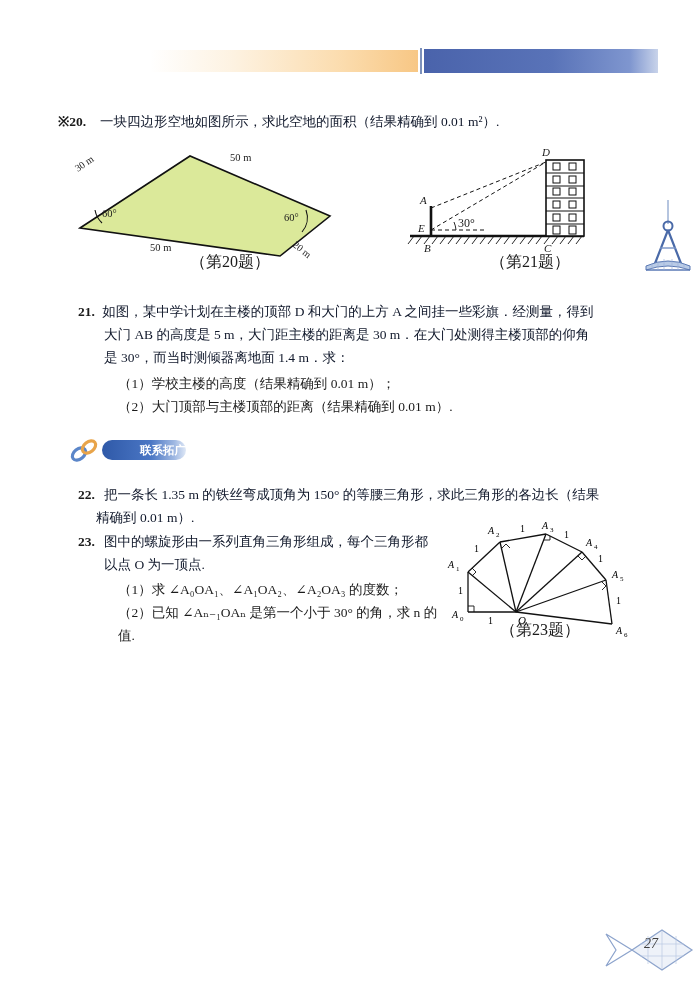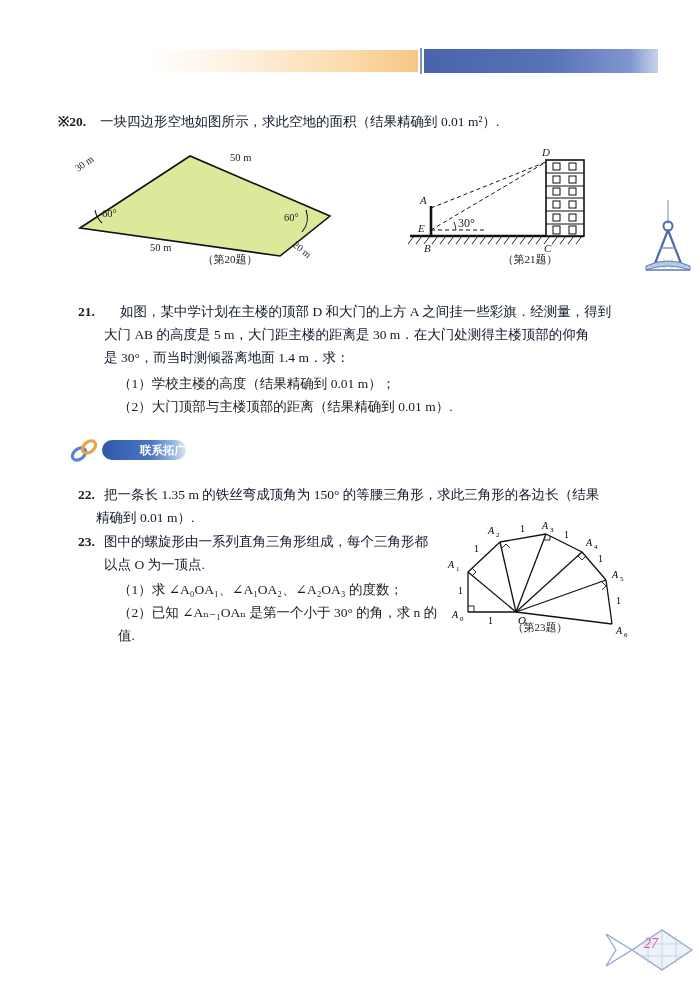--- a/index.html
+++ b/index.html
@@ -67,21 +67,21 @@
     font-size: 13.5px;
     line-height: 23px;
   }
   .sub {
     position: absolute;
     font-size: 13.5px;
     line-height: 23px;
   }
   .fig-caption {
     position: absolute;
-    font-size: 11px;
+    font-size: 16px;
     text-align: center;
     white-space: nowrap;
   }
   .math { font-style: italic; font-family: "Liberation Serif", serif; }
 
   
   .fig20 { position: absolute; left: 62px; top: 138px; width: 300px; height: 140px; }
   .fig20 svg { display: block; }
 
   
@@ -118,21 +118,21 @@
 
   
   .footer { position: absolute; left: 596px; top: 920px; }
   .page-number {
     position: absolute;
     left: 636px; top: 936px;
     width: 30px;
     text-align: center;
     font-size: 14px;
     font-style: italic;
-    color: #ec4899;
+    color: #404040;
   }
 </style>
 </head>
 <body>
 
 <div class="header">
   <div class="header-fade"></div>
   <div class="header-divider"></div>
   <div class="header-band"></div>
 </div>
@@ -238,21 +238,21 @@
       <line x1="18" y1="61" x2="18" y2="70"></line>
       <line x1="24" y1="59" x2="24" y2="70"></line>
       <line x1="32" y1="59" x2="32" y2="70"></line>
       <line x1="38" y1="61" x2="38" y2="70"></line>
       <line x1="44" y1="64" x2="44" y2="70"></line>
     </g>
   </svg>
 </div>
 
 <div class="prob-num" style="left:78px; top:300px;">21.</div>
-<div class="prob" style="left:120px; top:300px; width:520px;">如图，某中学计划在主楼的顶部 D 和大门的上方 A 之间挂一些彩旗．经测量，得到</div>
+<div class="prob" style="left:88px; top:300px; width:520px;text-align:center;">如图，某中学计划在主楼的顶部 D 和大门的上方 A 之间挂一些彩旗．经测量，得到</div>
 <div class="prob" style="left:104px; top:323px; width:520px;">大门 AB 的高度是 5 m，大门距主楼的距离是 30 m．在大门处测得主楼顶部的仰角</div>
 <div class="prob" style="left:104px; top:346px; width:520px;">是 30°，而当时测倾器离地面 1.4 m．求：</div>
 <div class="sub" style="left:118px; top:372px; width:500px;">（1）学校主楼的高度（结果精确到 0.01 m）；</div>
 <div class="sub" style="left:118px; top:395px; width:500px;">（2）大门顶部与主楼顶部的距离（结果精确到 0.01 m）.</div>
 
 <div class="badge-wrap">
   <div class="badge-icon">
     <svg width="34" height="28" viewBox="0 0 34 28">
       <ellipse cx="11" cy="17" rx="7.5" ry="5" transform="rotate(-38 11 17)" fill="none" stroke="#5b86c9" stroke-width="3.2"></ellipse>
       <ellipse cx="21" cy="10" rx="7.5" ry="5" transform="rotate(-38 21 10)" fill="none" stroke="#e8a44a" stroke-width="3.2"></ellipse>

